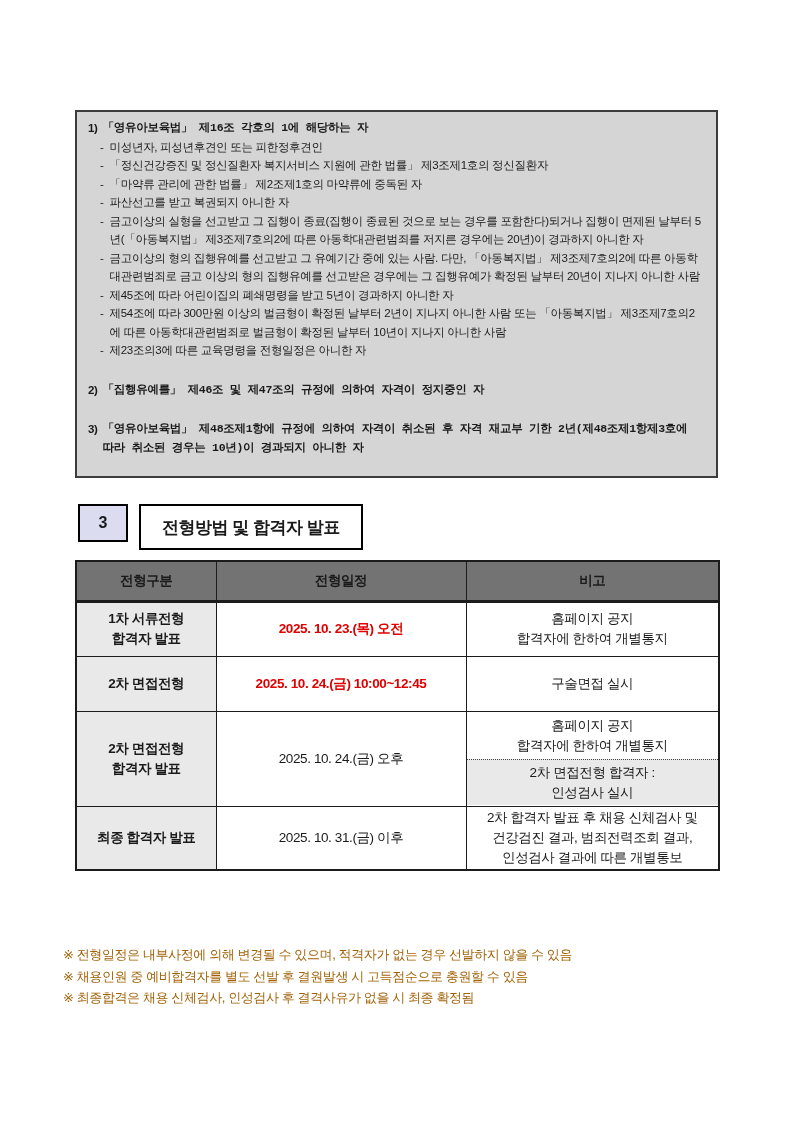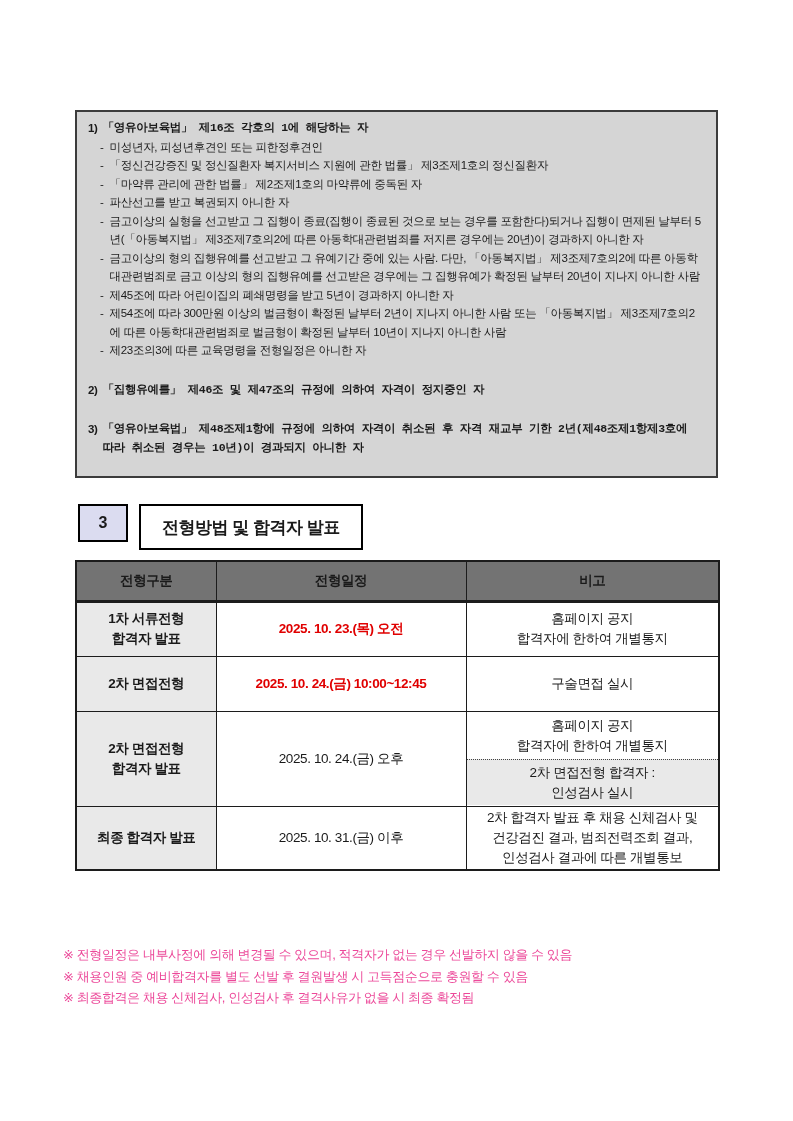--- a/index.html
+++ b/index.html
@@ -48,21 +48,21 @@
   .c-red{color:var(--red);}
   .b{font-weight:700;}
   .i{font-style:italic;}
   td.note-split{padding:0;height:95px;}
   .sub-top{height:47px;display:flex;flex-direction:column;justify-content:center;}
   .sub-bottom{height:46px;display:flex;flex-direction:column;justify-content:center;
     background:#e9e9e9;border-top:1px dotted #444;}
 
   
   .notes{position:absolute;left:63px;top:944px;font-size:13px;line-height:21.5px;
-    color:#ec4899;letter-spacing:-0.4px;}
+    color:#a16207;letter-spacing:-0.4px;}
 </style>
 </head>
 <body>
 
 <div class="page">
 
   <div class="gray-box">
     <div class="rule">
       <div class="rule-title">
         <span class="rl">1)</span>

